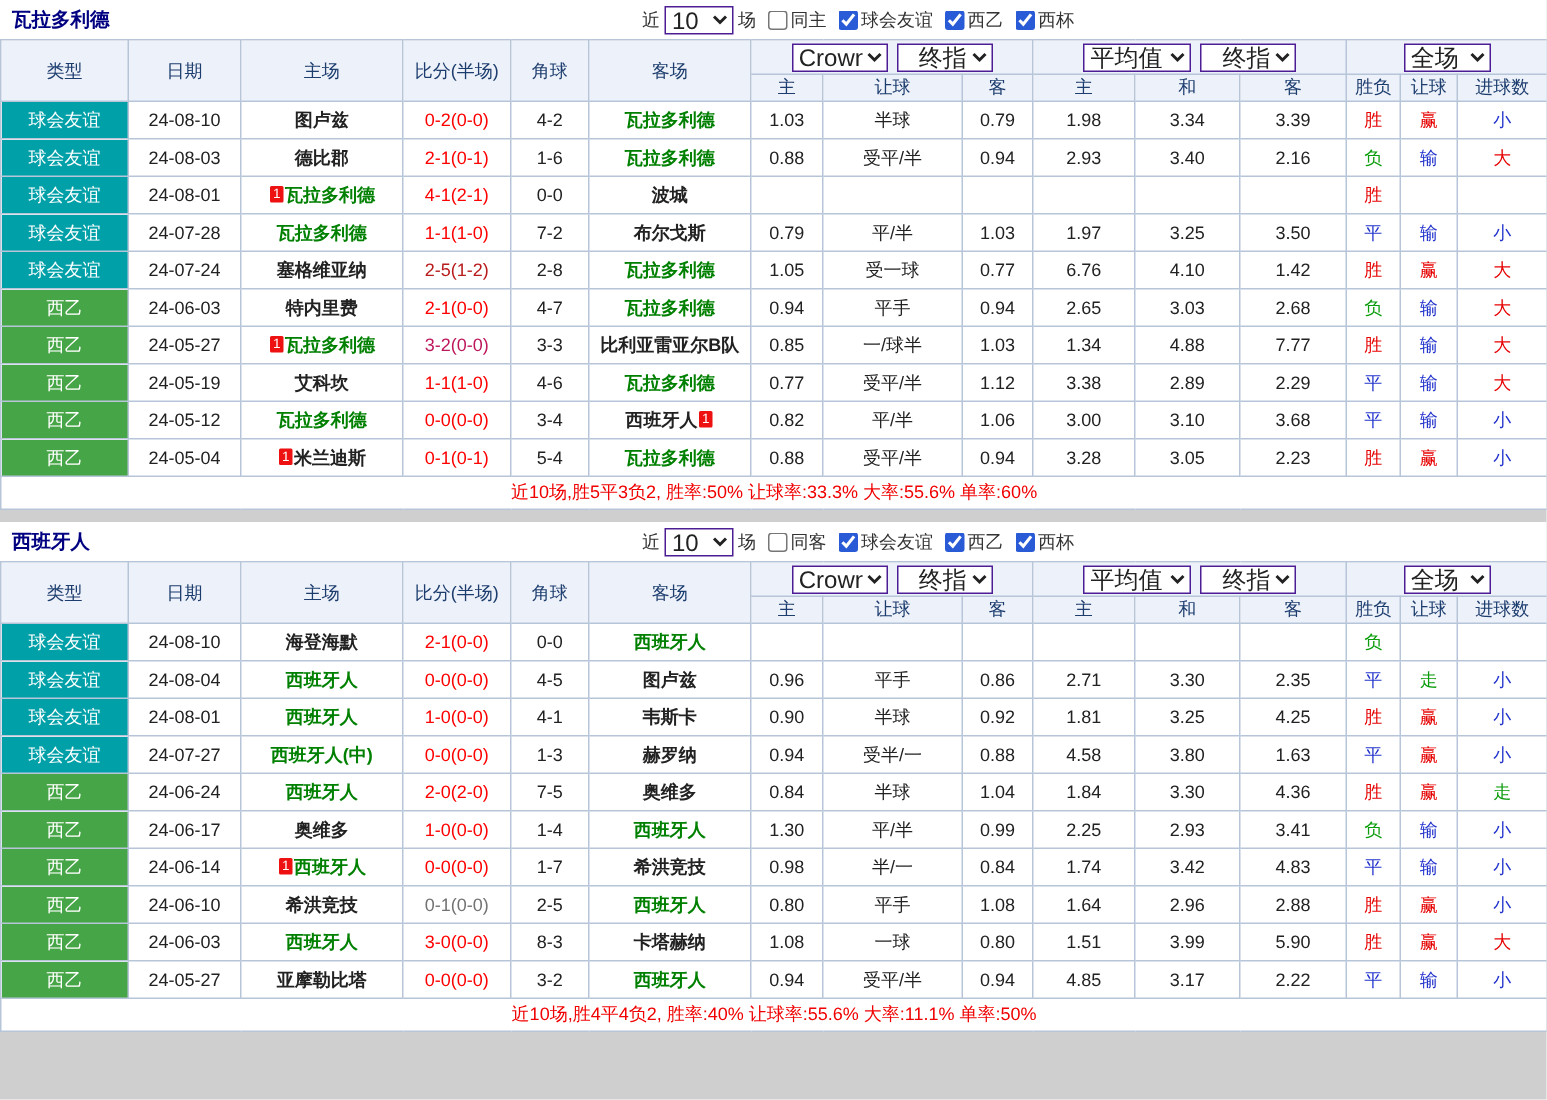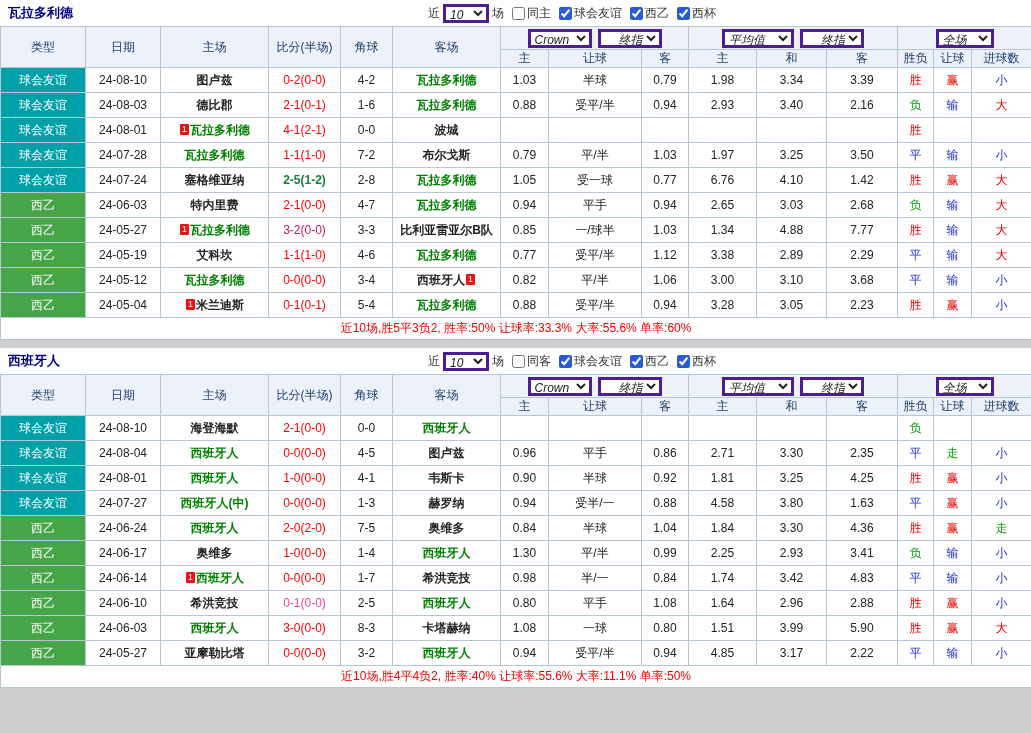--- a/index.html
+++ b/index.html
@@ -6,21 +6,21 @@
   body { margin:0; background:#cfcfcf; font-family:"Liberation Sans","DejaVu Sans",sans-serif; font-size:12px; color:#222; }
   .page { width:1031px; background:#fff; }
   .topbar { height:24px; background:#00007e; display:flex; align-items:center; justify-content:center; gap:12px; color:#fff; }
   .tb-title { font-weight:bold; font-size:13px; letter-spacing:1px; }
   .topbar label { display:flex; align-items:center; gap:3px; cursor:pointer; }
   input[type=radio], input[type=checkbox] { accent-color:#2a5bd7; margin:0 2px 0 0; width:13px; height:13px; }
   .sec-head { height:26px; position:relative; display:flex; align-items:center; background:#fff; }
   .team-title { font-weight:bold; font-size:13px; color:#000080; margin-left:8px; }
   .filters { position:absolute; left:428px; top:0; height:100%; display:flex; align-items:center; gap:3px; color:#333; }
   .filters label { display:flex; align-items:center; margin-left:5px; cursor:pointer; }
-  select { font-size:12px; height:19px; border:3px solid #4c1d95; background:#fff; color:#222;font-style:italic; }
+  select { font-size:16px; height:19px; border:1px solid #4c1d95; background:#fff; color:#222; }
   .filters select { width:46px; }
   table { width:1031px; border-collapse:collapse; table-layout:fixed; }
   th, td { border:1px solid #b7c5d9; text-align:center; white-space:nowrap; overflow:hidden; padding:0; }
   thead th { background:#edf1f9; color:#1c3d6e; font-weight:normal; }
   .thr1 th { height:23px; }
   .thr2 th { height:18px; }
   tbody td { height:25px; }
   .type-td { color:#fff; }
   tfoot td { height:22px; color:#f00000; }
   .badge1 { display:inline-block; color:#fff; font-size:9px; line-height:11px; padding:0 2px; margin:0 1px; border-radius:1px; vertical-align:2px; }
@@ -174,21 +174,21 @@
           <td class="odds-td">3.25</td>
           <td class="odds-td">3.50</td>
           <td style="color: rgb(34, 51, 204);">平</td>
           <td style="color: rgb(34, 51, 204);">输</td>
           <td style="color: rgb(34, 51, 204);">小</td>
         </tr>
         <tr>
           <td class="type-td" style="background: rgb(0, 160, 168);">球会友谊</td>
           <td>24-07-24</td>
           <td class="team-td"><span class="team-name">塞格维亚纳</span></td>
-          <td style="color: #15803d; font-weight: bold;">2-5(1-2)</td>
+          <td style="color: #b91c1c;">2-5(1-2)</td>
           <td>2-8</td>
           <td class="team-td"><span class="team-name" style="color: rgb(0, 128, 0);">瓦拉多利德</span></td>
           <td class="odds-td">1.05</td>
           <td class="odds-td">受一球</td>
           <td class="odds-td">0.77</td>
           <td class="odds-td">6.76</td>
           <td class="odds-td">4.10</td>
           <td class="odds-td">1.42</td>
           <td style="color: rgb(230, 0, 0);">胜</td>
           <td style="color: rgb(230, 0, 0);">赢</td>
@@ -479,21 +479,21 @@
           <td class="odds-td">3.42</td>
           <td class="odds-td">4.83</td>
           <td style="color: rgb(34, 51, 204);">平</td>
           <td style="color: rgb(34, 51, 204);">输</td>
           <td style="color: rgb(34, 51, 204);">小</td>
         </tr>
         <tr>
           <td class="type-td" style="background: rgb(70, 165, 70);">西乙</td>
           <td>24-06-10</td>
           <td class="team-td"><span class="team-name">希洪竞技</span></td>
-          <td style="color: #ec4899;">0-1(0-0)</td>
+          <td style="color: #737373;">0-1(0-0)</td>
           <td>2-5</td>
           <td class="team-td"><span class="team-name" style="color: rgb(0, 128, 0);">西班牙人</span></td>
           <td class="odds-td">0.80</td>
           <td class="odds-td">平手</td>
           <td class="odds-td">1.08</td>
           <td class="odds-td">1.64</td>
           <td class="odds-td">2.96</td>
           <td class="odds-td">2.88</td>
           <td style="color: rgb(230, 0, 0);">胜</td>
           <td style="color: rgb(230, 0, 0);">赢</td>

